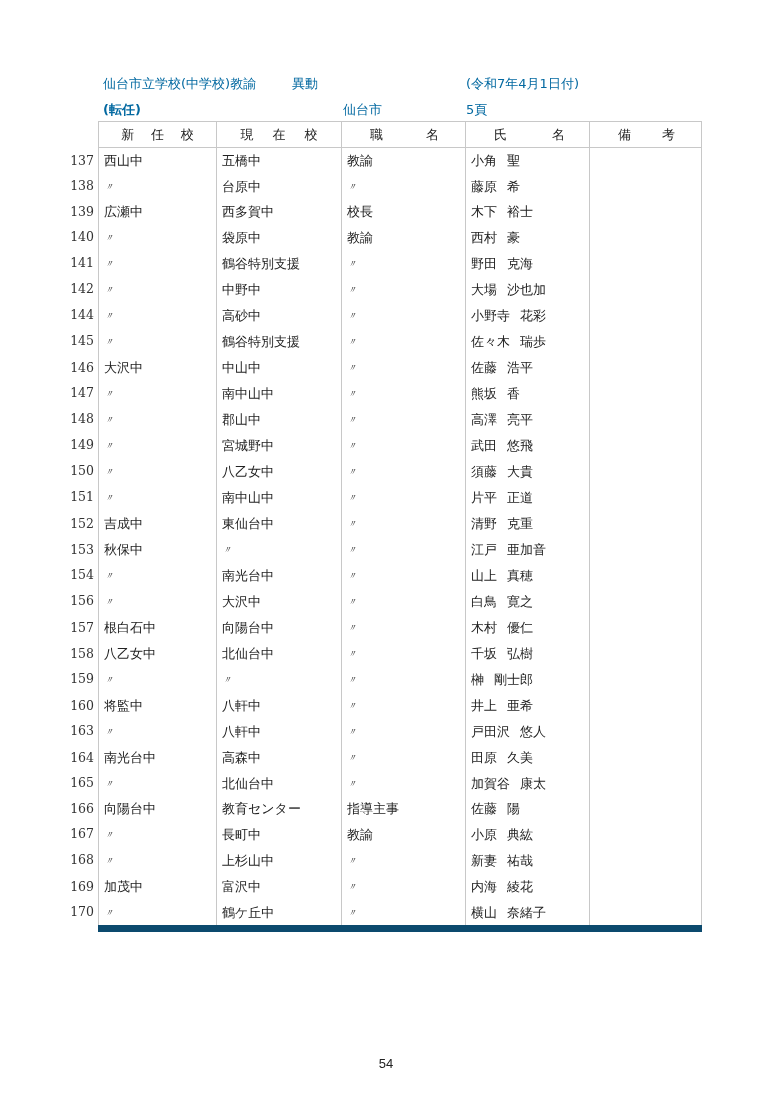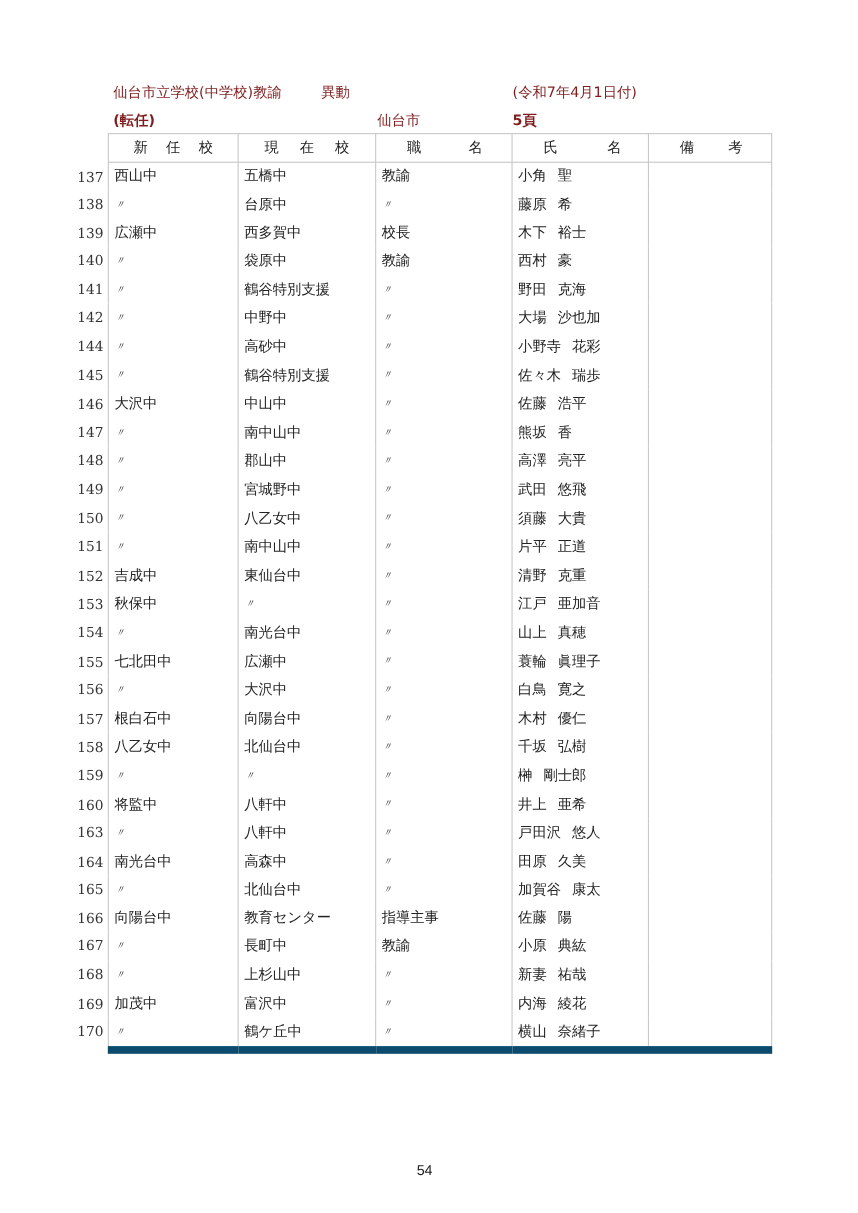--- a/index.html
+++ b/index.html
@@ -12,28 +12,28 @@
       height: 1103px;
       position: relative;
       font-family: "DejaVu Sans", sans-serif;
       color: #222222;
       overflow: hidden;
     }
     .hdr {
       position: absolute;
       font-size: 13px;
       white-space: nowrap;
-      color: #7f1d1d;
+      color: #0369a1;
     }
     #title { left: 103px; top: 75px; }
     #title-kind { left: 292px; top: 75px; }
     #date { left: 466px; top: 75px; }
     #transfer { left: 103px; top: 101px; font-weight: bold; }
     #city { left: 343px; top: 101px; }
-    #pageref { left: 466px; top: 101px; font-weight: bold; }
+    #pageref { left: 466px; top: 101px; }
 
     .grid {
       position: absolute;
       left: 98px;
       top: 121px;
       width: 603px;
       border-collapse: collapse;
       table-layout: fixed;
     }
     .grid th, .grid td {
@@ -276,27 +276,20 @@
         <td><span></span></td>
       </tr>
       <tr>
         <td><span class="rownum">154</span><span class="ditto">〃</span></td>
         <td><span>南光台中</span></td>
         <td><span class="ditto">〃</span></td>
         <td><span>山上</span><span class="name-gap"></span><span>真穂</span></td>
         <td><span></span></td>
       </tr>
       <tr>
-        <td><span class="rownum">155</span><span>七北田中</span></td>
-        <td><span>広瀬中</span></td>
-        <td><span class="ditto">〃</span></td>
-        <td><span>蓑輪</span><span class="name-gap"></span><span>眞理子</span></td>
-        <td><span></span></td>
-      </tr>
-      <tr>
         <td><span class="rownum">156</span><span class="ditto">〃</span></td>
         <td><span>大沢中</span></td>
         <td><span class="ditto">〃</span></td>
         <td><span>白鳥</span><span class="name-gap"></span><span>寛之</span></td>
         <td><span></span></td>
       </tr>
       <tr>
         <td><span class="rownum">157</span><span>根白石中</span></td>
         <td><span>向陽台中</span></td>
         <td><span class="ditto">〃</span></td>

